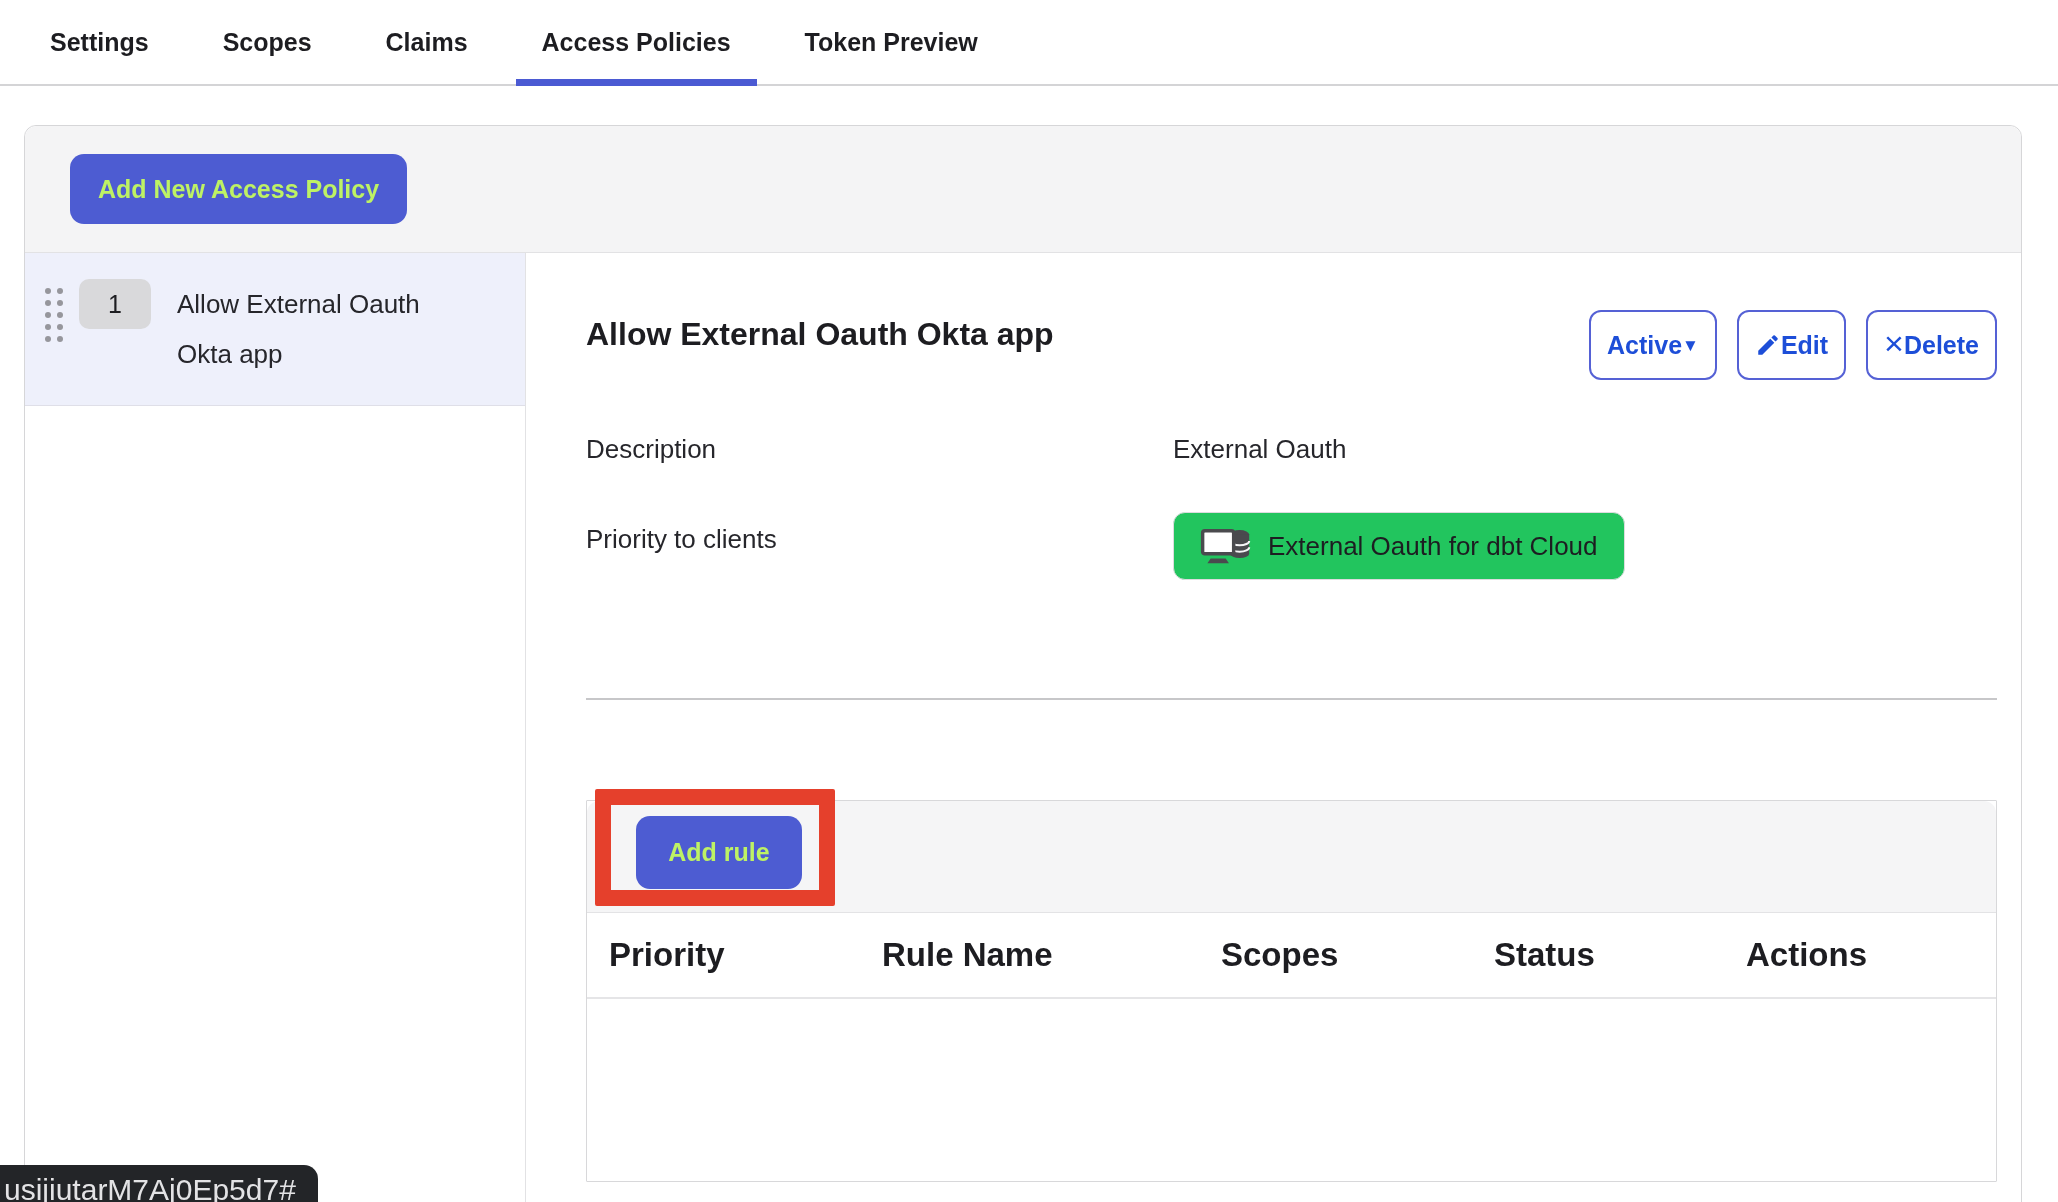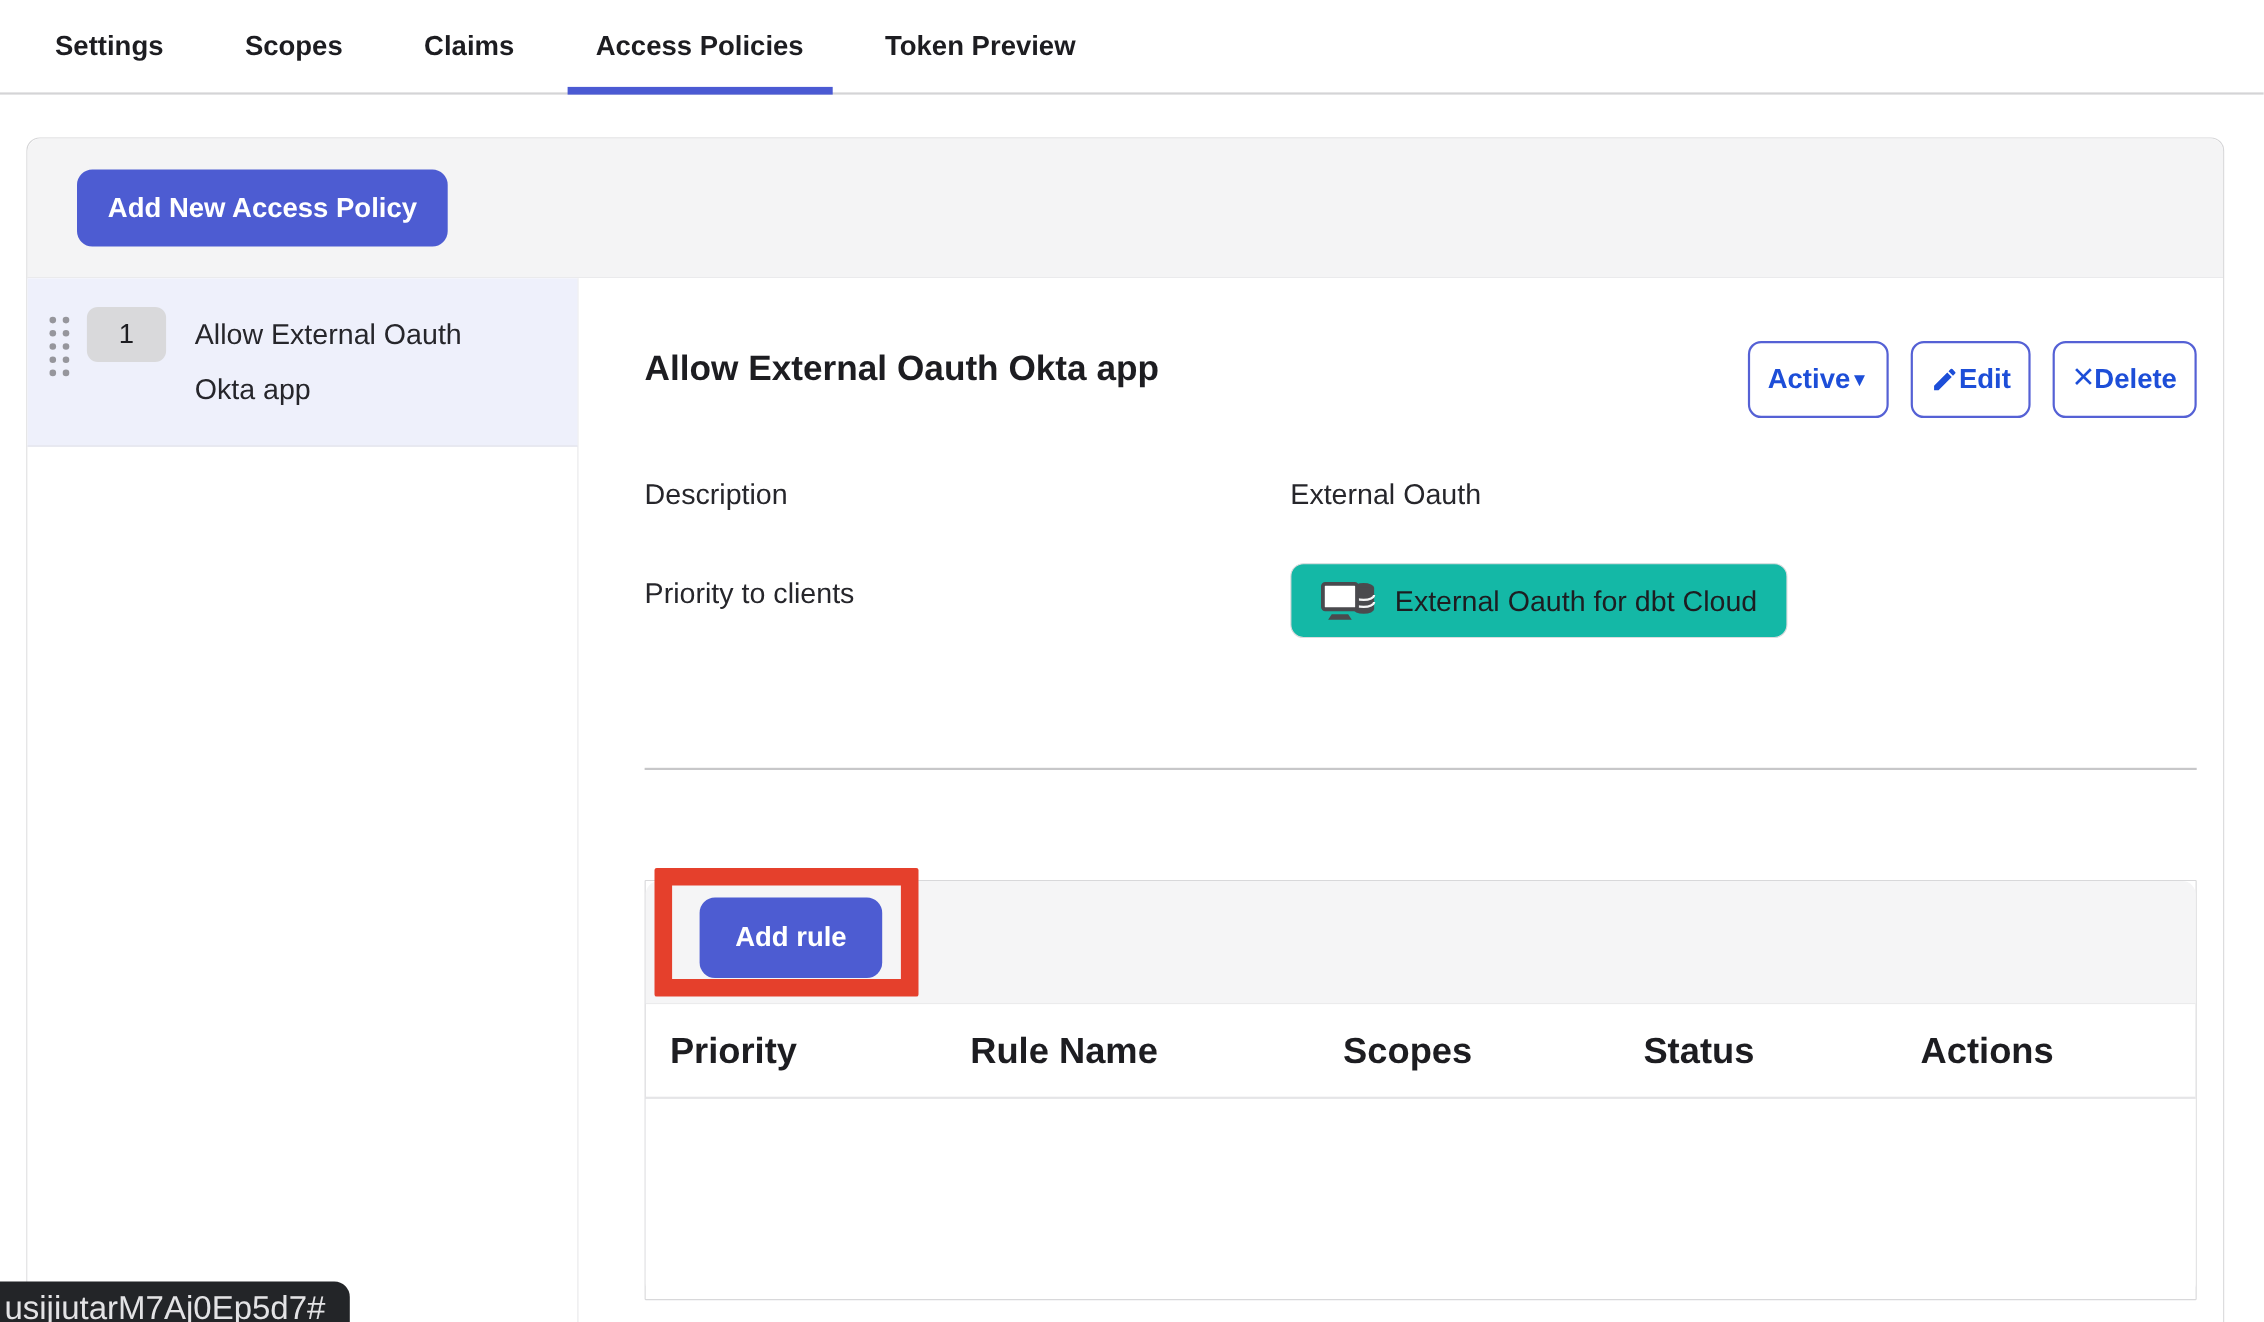--- a/index.html
+++ b/index.html
@@ -45,21 +45,21 @@
   .card-header {
     height: 127px; flex: 0 0 127px;
     background: #f4f4f5;
     border-bottom: 1px solid #e2e2e4;
     border-radius: 12px 12px 0 0;
     display: flex; align-items: center;
     padding-left: 45px;
   }
   .btn-primary {
     height: 70px; padding: 0 28px;
-    background: #4d5cd2; color: #ffffff;
+    background: #4d5cd2; color: #bef264;
     border: none; border-radius: 14px;
     font-family: inherit;
     font-size: 25px; font-weight: 700;
     display: inline-flex; align-items: center; justify-content: center;
     cursor: pointer; white-space: nowrap;
   }
   .card-body { flex: 1; display: flex; min-height: 0; }
 
   
   .sidebar {
@@ -120,21 +120,21 @@
     margin-top: 52px;
     display: grid; grid-template-columns: 587px 1fr;
     row-gap: 56px;
     align-items: start;
     font-size: 26px; color: #26262b;
   }
   .field-label, .field-value { line-height: 34px; }
   .chip {
     display: inline-flex; align-items: center; gap: 16px;
     height: 68px; padding: 0 26px; margin-top: -10px;
-    background: #14b8a6;
+    background: #22c55e;
     border: 1px solid #dcdcde; border-radius: 12px;
     font-size: 26px; color: #1d1d21;
     cursor: pointer; white-space: nowrap;
   }
   .chip svg { display: block; }
 
   .divider { height: 2px; background: #c7c7c9; margin-top: 118px; }
 
   
   .rules-card {

